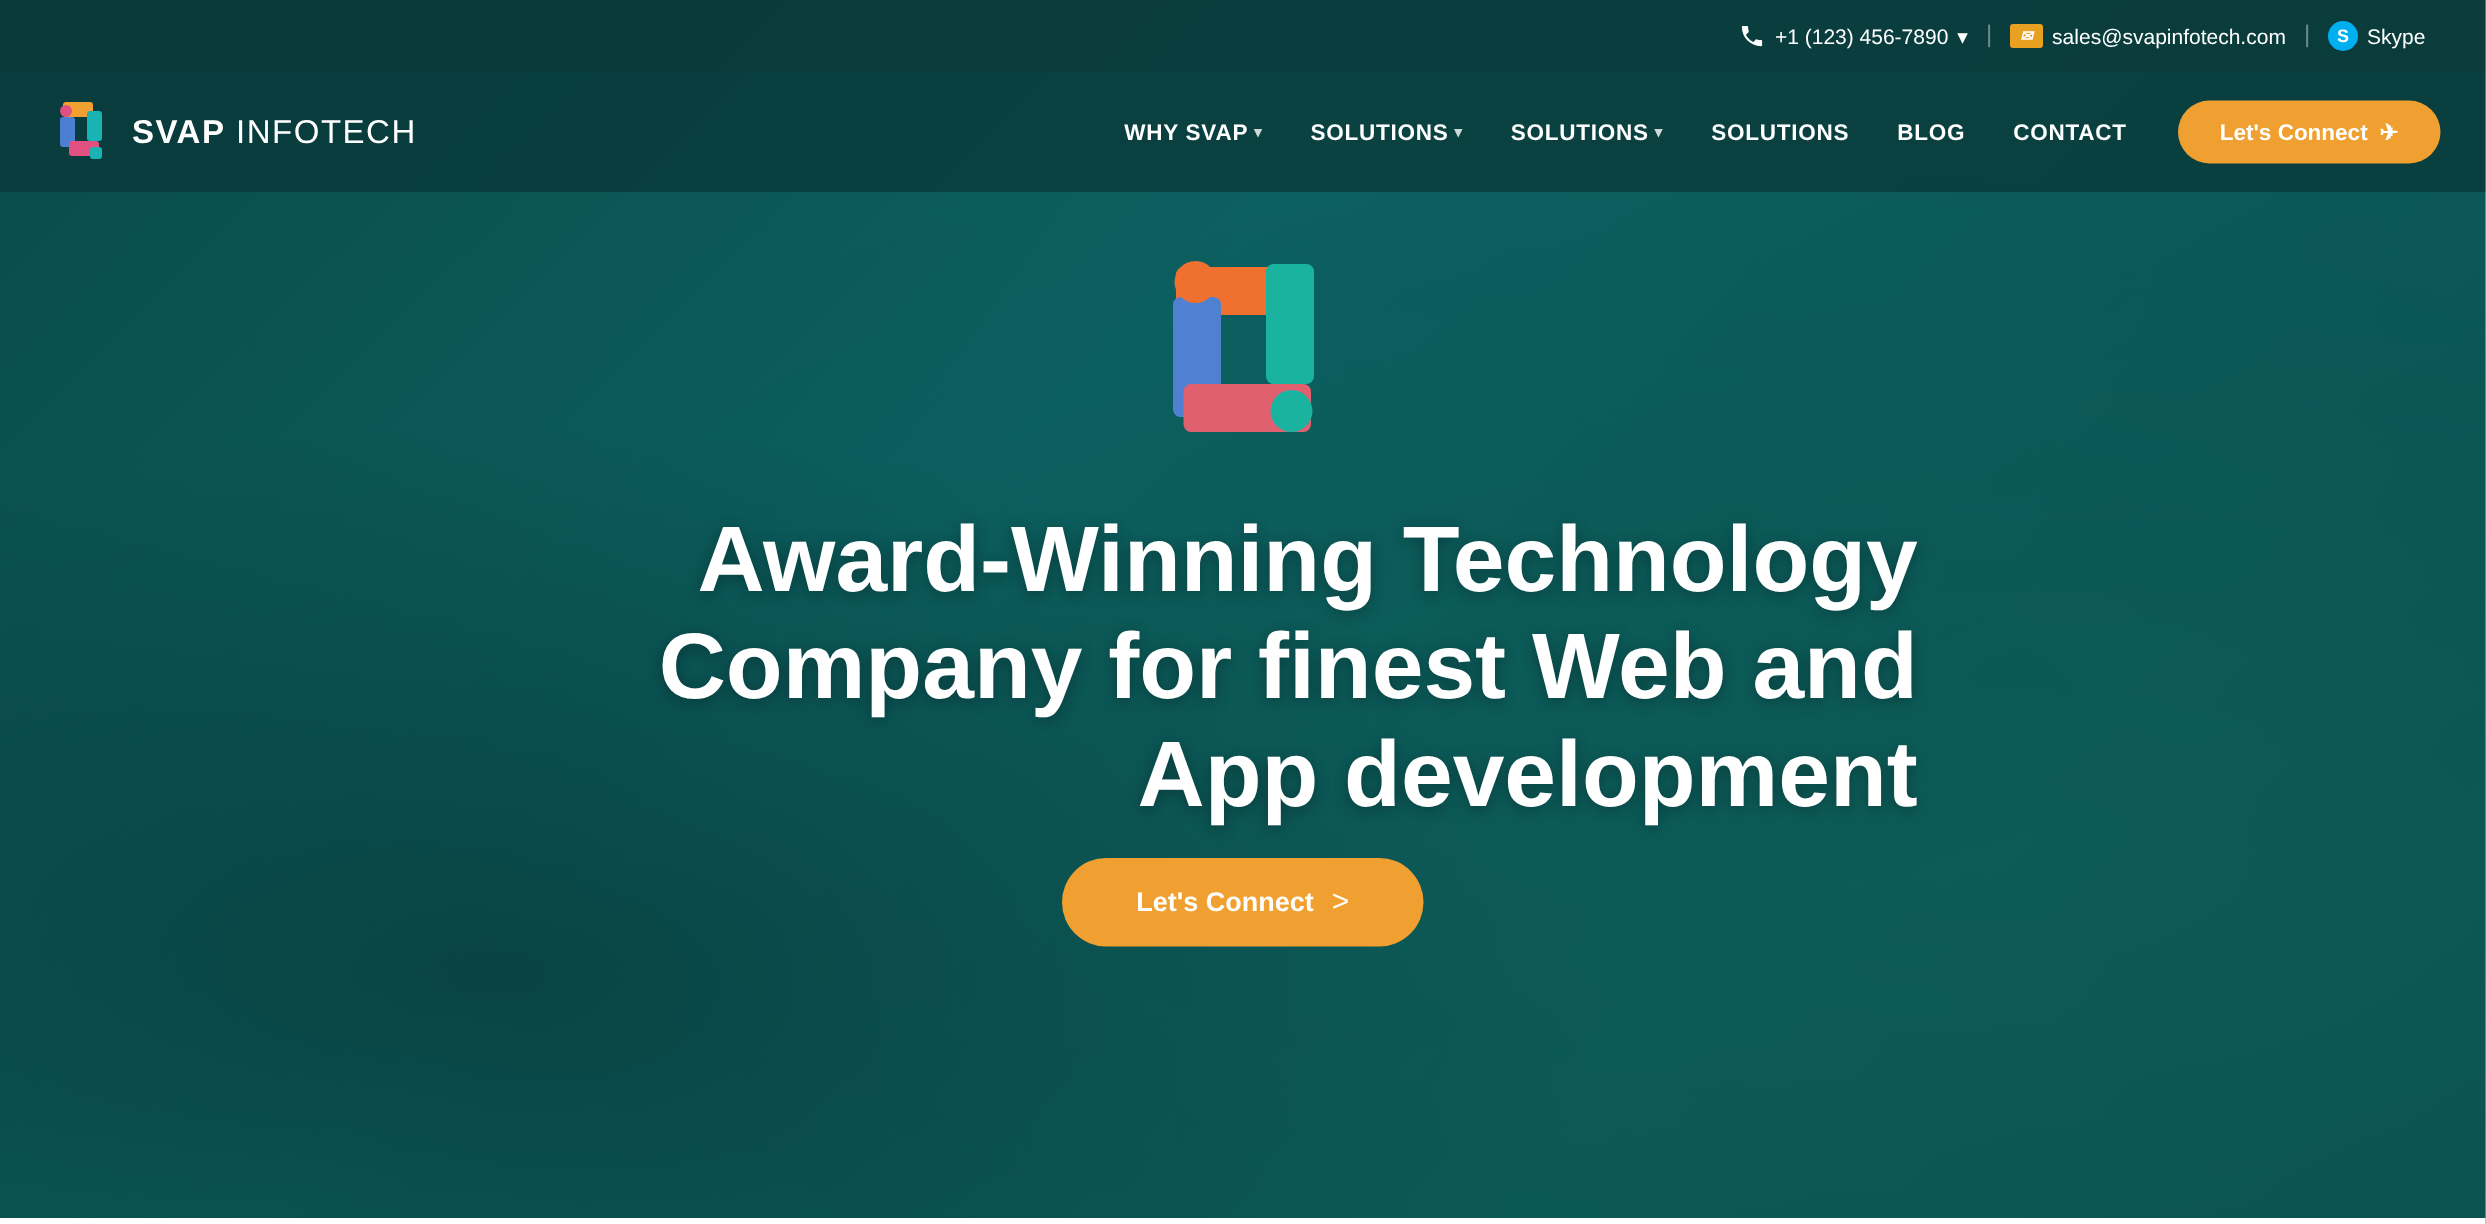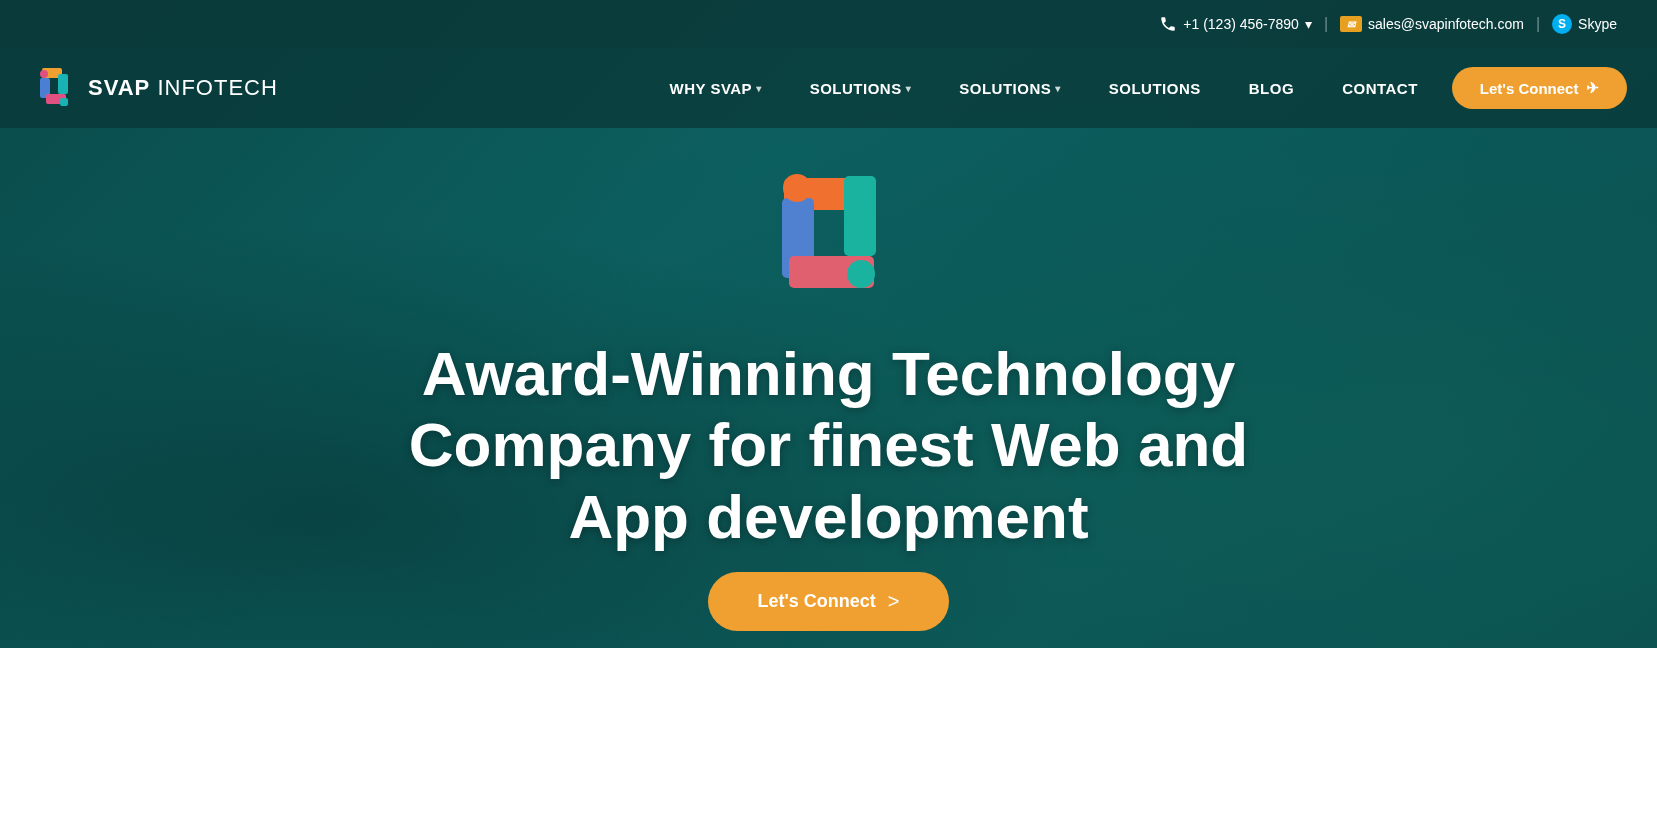--- a/index.html
+++ b/index.html
@@ -2,21 +2,21 @@
 <html><head>
   <meta charset="utf-8">
   <style>
     * { margin: 0; padding: 0; box-sizing: border-box; }
     body { font-family: 'Segoe UI', Arial, sans-serif; width: 1657px; height: 816px; overflow: hidden; }
 
     
     .hero {
       position: relative;
       width: 1657px;
-      height: 648px;
+      height: 812px;
       background-color: #3b82f6;
       overflow: hidden;
     }
 
     
     .hero-bg {
       position: absolute;
       inset: 0;
       background: 
         radial-gradient(ellipse at 70% 60%, rgba(0,80,80,0.3) 0%, transparent 60%),
@@ -120,21 +120,21 @@
       letter-spacing: 1px;
     }
 
     .logo-text strong {
       font-weight: 800;
     }
 
     .nav-items {
       display: flex;
       align-items: center;
-      gap: 20px;
+      gap: 4px;
       list-style: none;
       text-align: center;
     }
 
     .nav-item {
       position: relative;
     }
 
     .nav-link {
       color: #ffffff;
@@ -173,21 +173,21 @@
 
     
     .hero-content {
       position: relative;
       z-index: 5;
       display: flex;
       flex-direction: column;
       align-items: center;
       justify-content: center;
       padding: 20px 30px 40px;
-      text-align: center;
+      text-align: right;
     }
 
     
     .hero-logo {
       width: 180px;
       height: 180px;
       margin-bottom: 10px;
     }
 
     .hero-title {

